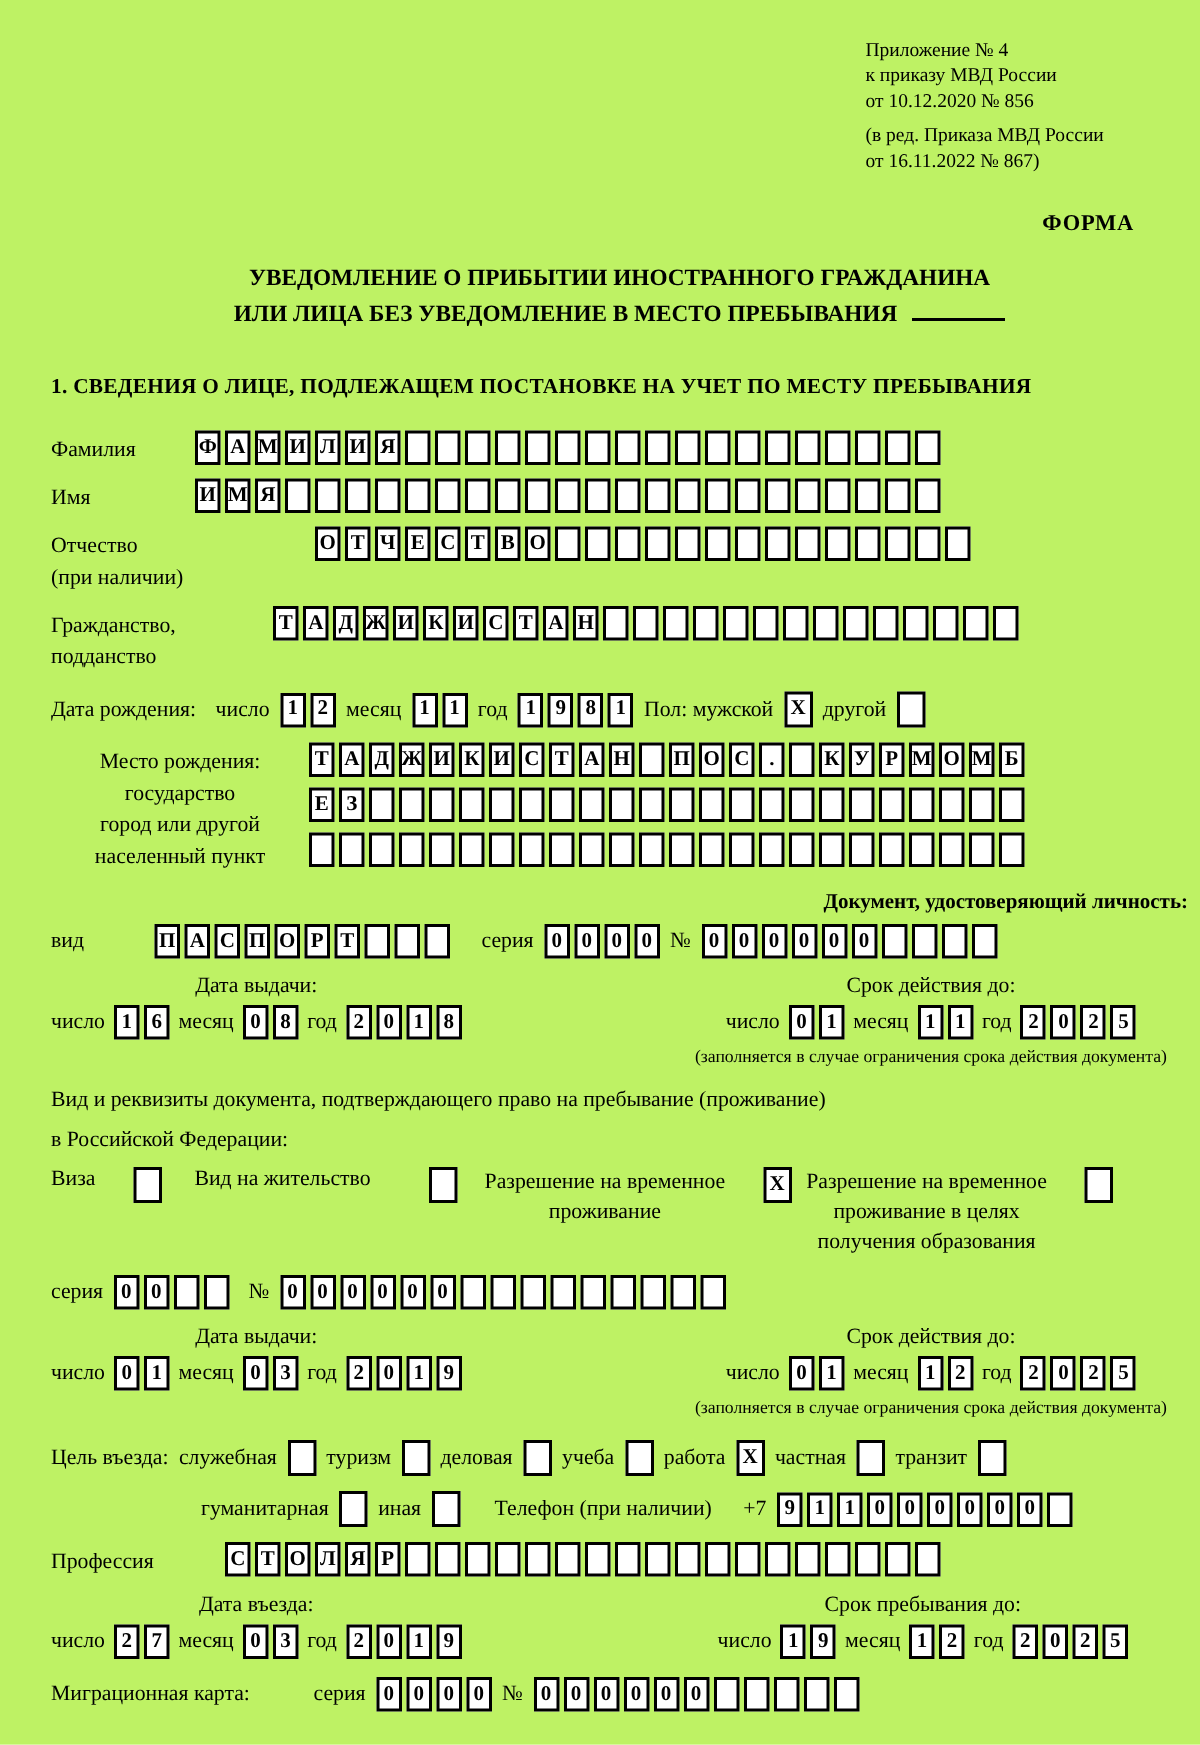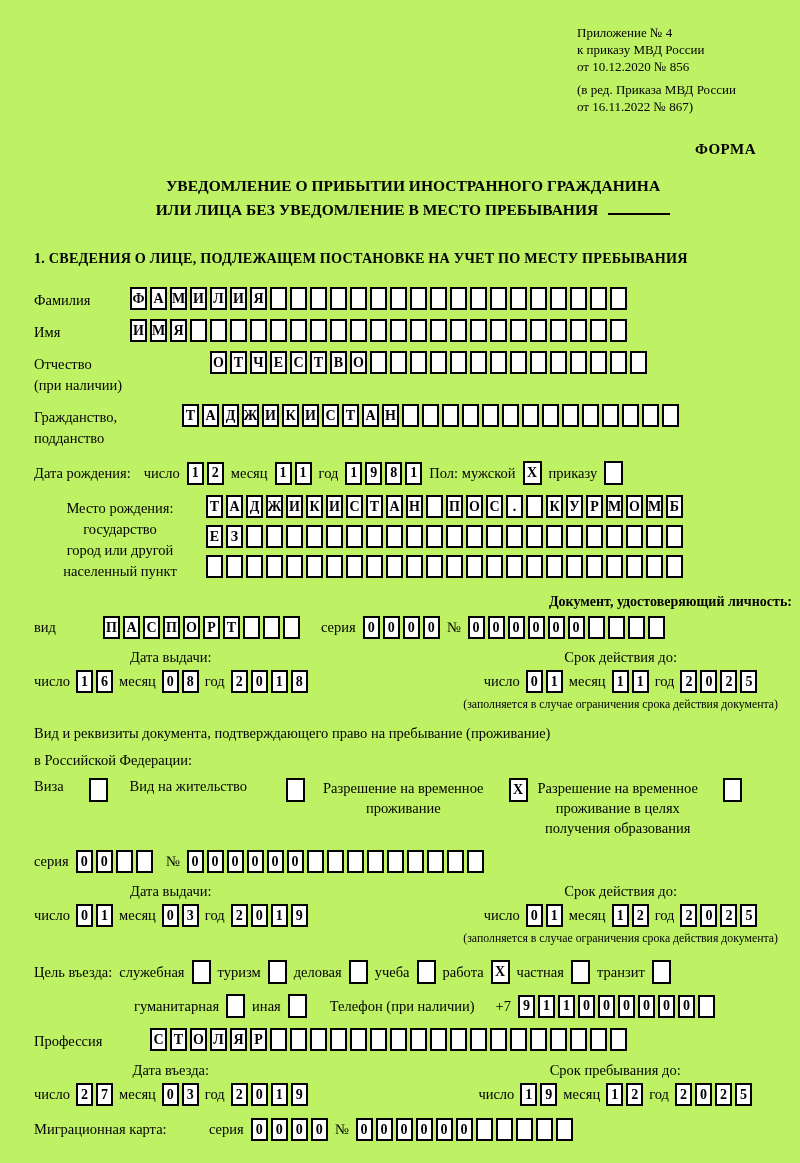--- a/index.html
+++ b/index.html
@@ -218,21 +218,21 @@
       </span>
     <span class="inline-lab">год</span>
     <span class="cells">
         <span class="cell">1</span>
         <span class="cell">9</span>
         <span class="cell">8</span>
         <span class="cell">1</span>
       </span>
     <span class="inline-lab">Пол: мужской</span>
     <span class="cb">X</span>
-    <span class="inline-lab">приказу</span>
+    <span class="inline-lab">другой</span>
     <span class="cb"></span>
   </div>
 
   <div class="frow" style="margin-top:10px;text-align:center;">
     <div class="flabel w-place">
       <div>Место рождения:</div>
       <div>государство</div>
       <div>город или другой</div>
       <div>населенный пункт</div>
     </div>

